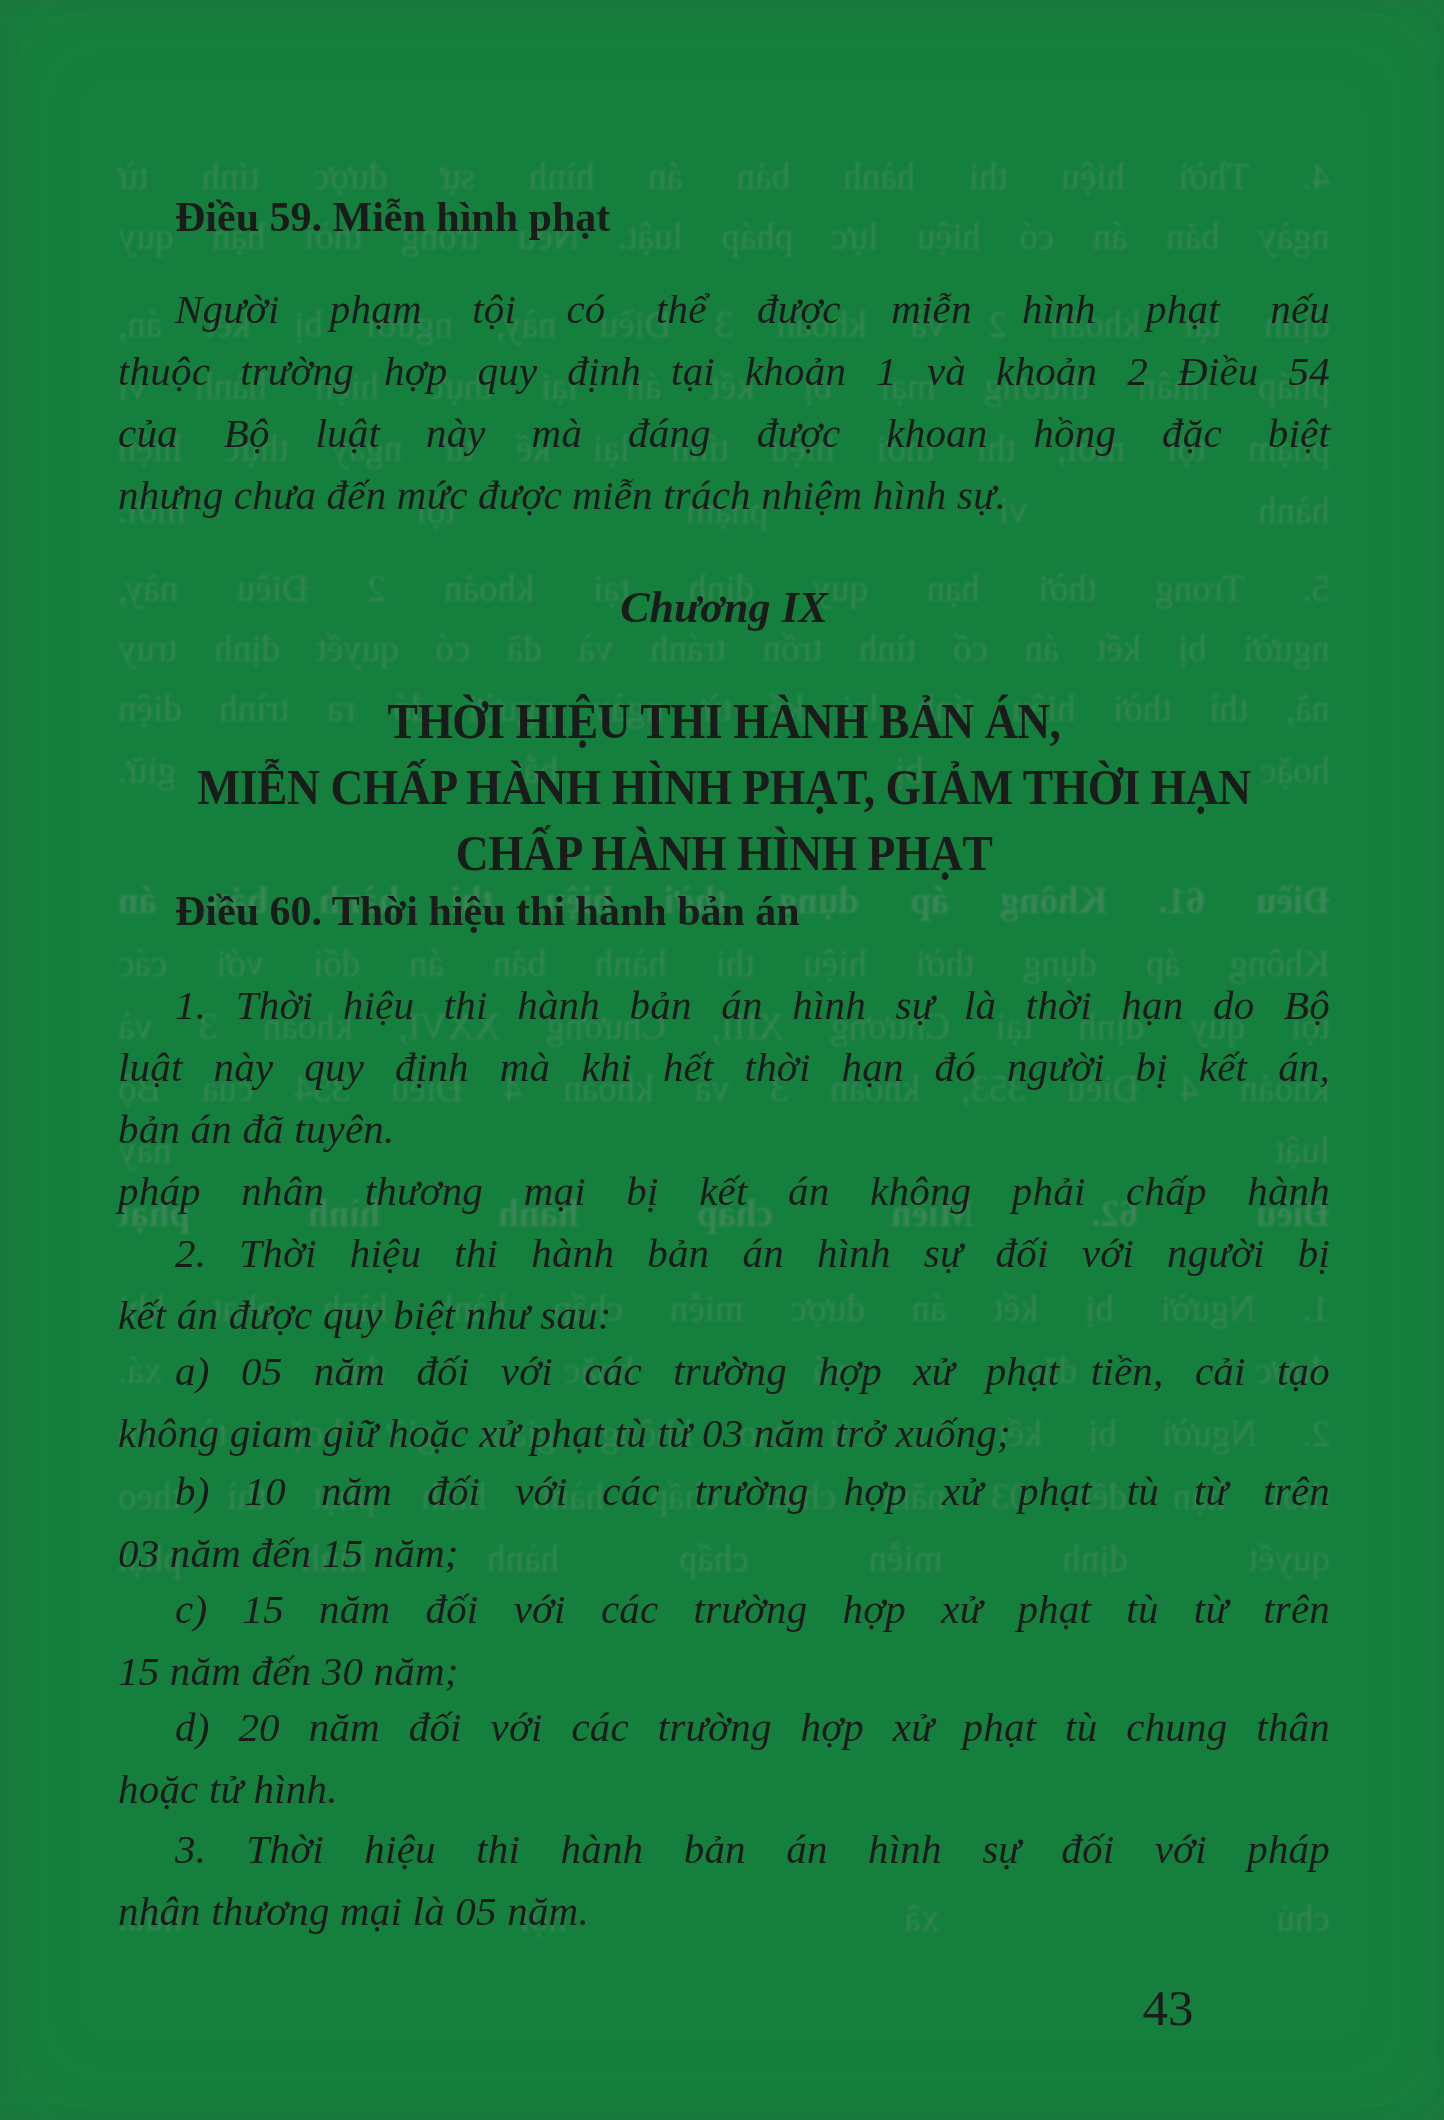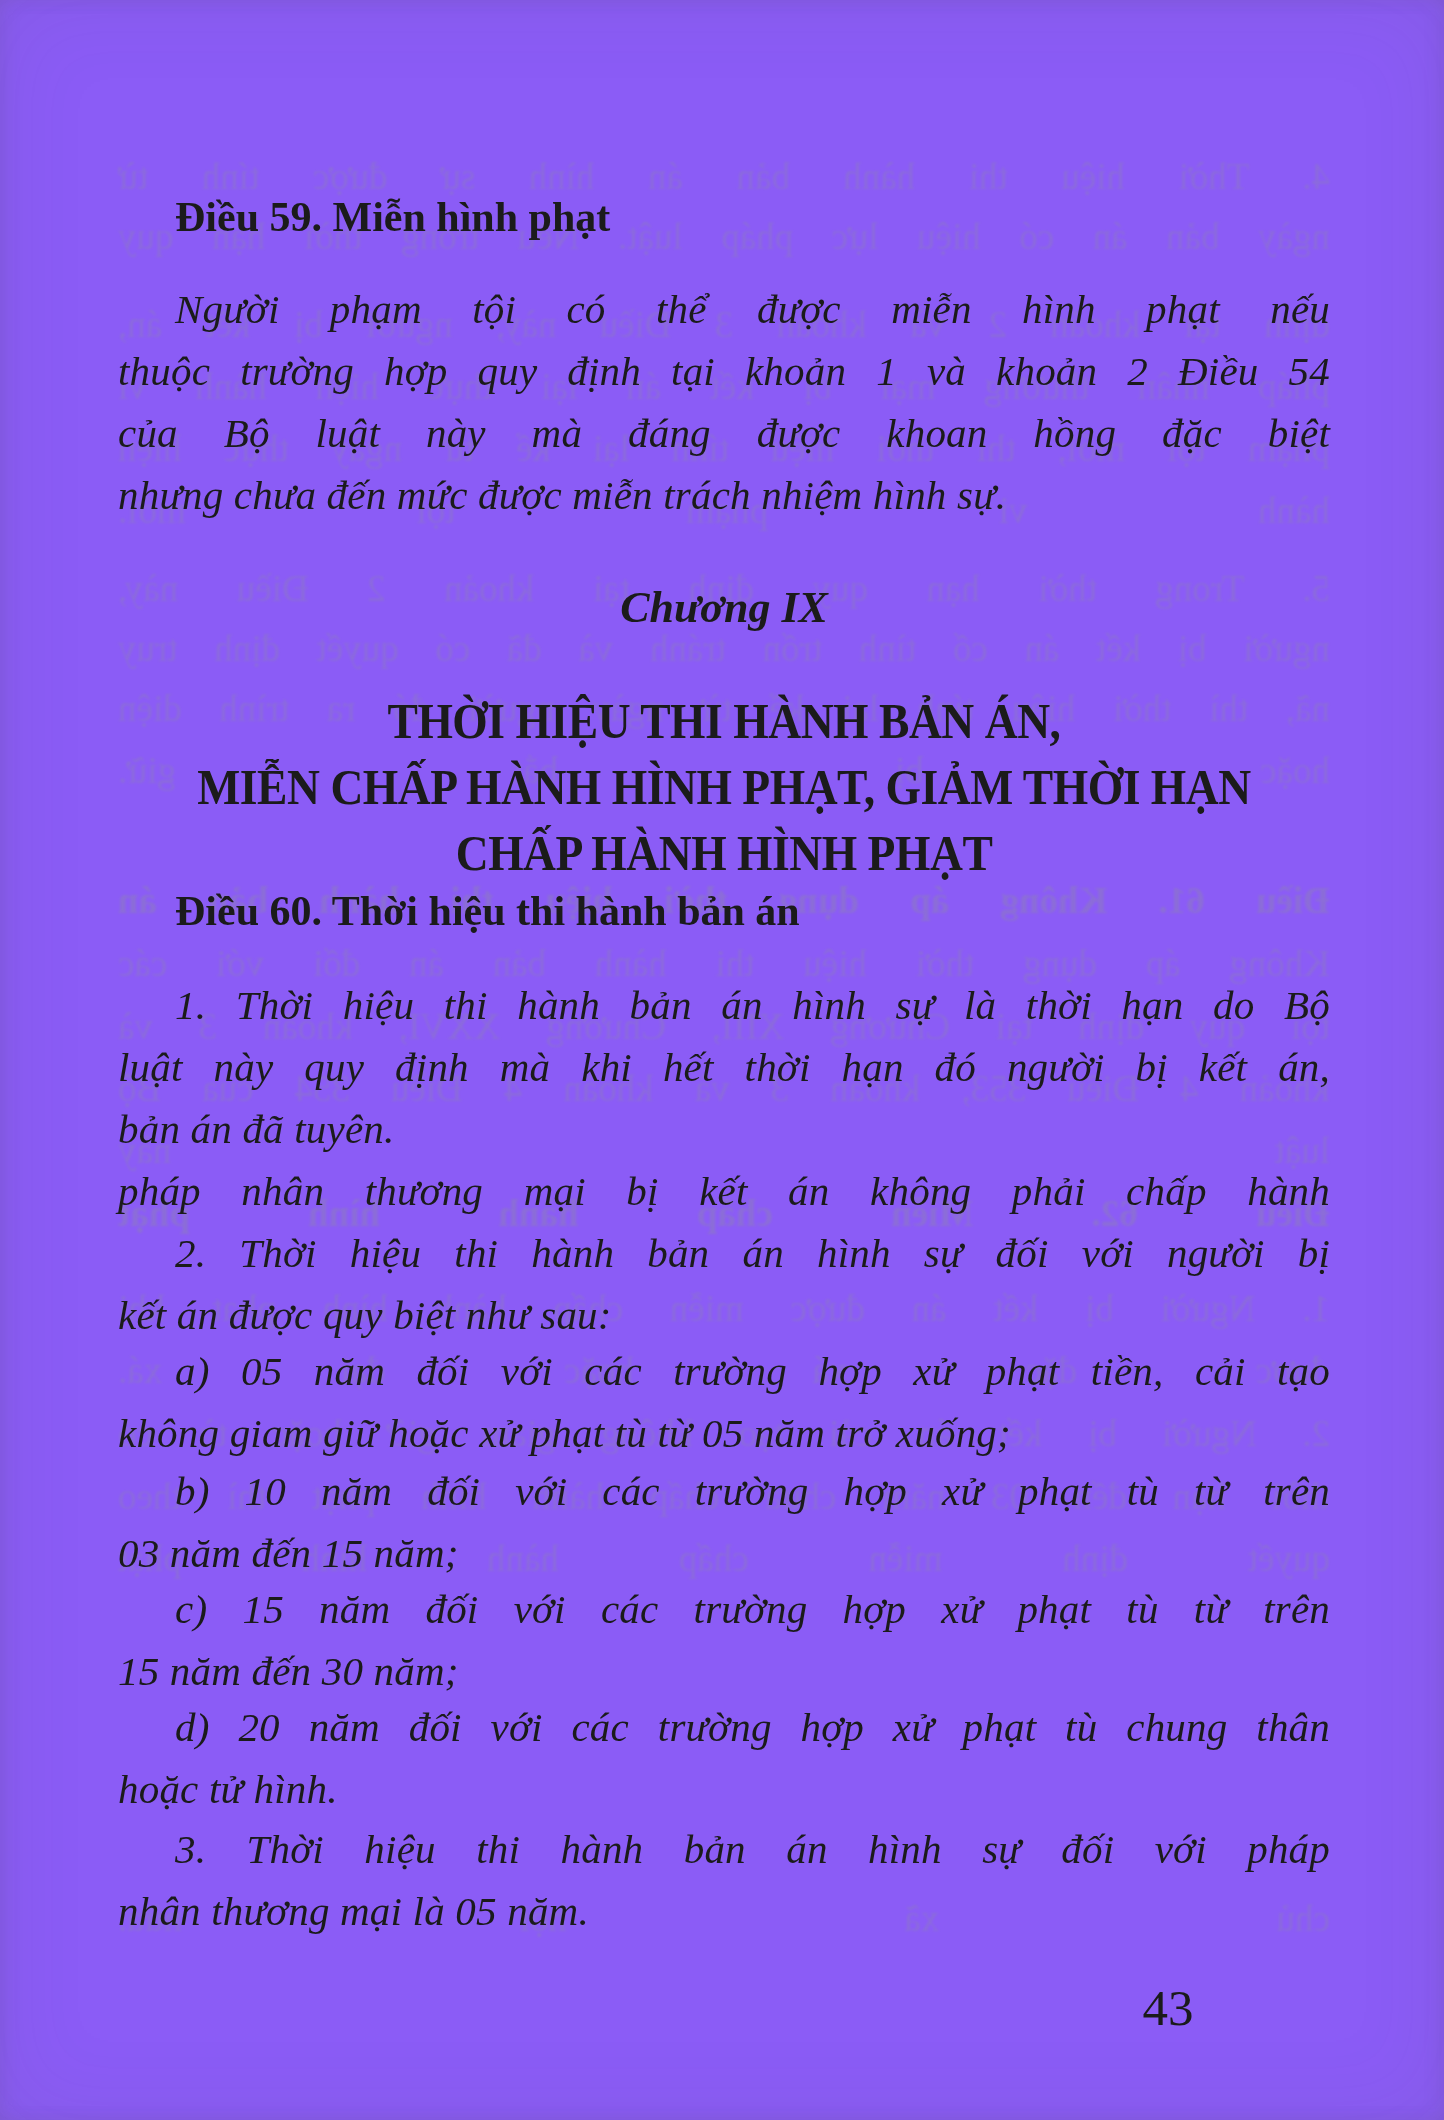--- a/index.html
+++ b/index.html
@@ -4,21 +4,21 @@
 <style>
   html,body{margin:0;padding:0;}
   body{
     width:1444px;height:2120px;
     background:#f4f4f2;
     font-family:"Liberation Serif", serif;
   }
   .page{
     position:relative;
     width:1444px;height:2120px;
-    background:#8b5cf6;
+    background:#15803d;
     overflow:hidden;
     box-shadow:inset 0 0 90px rgba(80,80,78,0.10), inset -6px 0 18px rgba(90,90,88,0.07), inset 6px 0 18px rgba(90,90,88,0.08);
     color:#1b1b1b;
   }
   
   .ghost{position:absolute;inset:0;pointer-events:none;}
   .g{
     position:absolute;left:118px;width:1212px;
     font-size:37px;line-height:58px;
     color:#8e9494;opacity:0.26;
@@ -111,21 +111,21 @@
     <span class="ln jl">pháp nhân thương mại bị kết án không phải chấp hành</span>
   </div>
 
   <div class="blk" style="top:1222px">
     <span class="ln jl ind">2. Thời hiệu thi hành bản án hình sự đối với người bị</span>
     <span class="ln ll">kết án được quy biệt như sau:</span>
   </div>
 
   <div class="blk" style="top:1340px">
     <span class="ln jl ind">a) 05 năm đối với các trường hợp xử phạt tiền, cải tạo</span>
-    <span class="ln ll">không giam giữ hoặc xử phạt tù từ 05 năm trở xuống;</span>
+    <span class="ln ll">không giam giữ hoặc xử phạt tù từ 03 năm trở xuống;</span>
   </div>
 
   <div class="blk" style="top:1460px">
     <span class="ln jl ind">b) 10 năm đối với các trường hợp xử phạt tù từ trên</span>
     <span class="ln ll">03 năm đến 15 năm;</span>
   </div>
 
   <div class="blk" style="top:1578px">
     <span class="ln jl ind">c) 15 năm đối với các trường hợp xử phạt tù từ trên</span>
     <span class="ln ll">15 năm đến 30 năm;</span>

